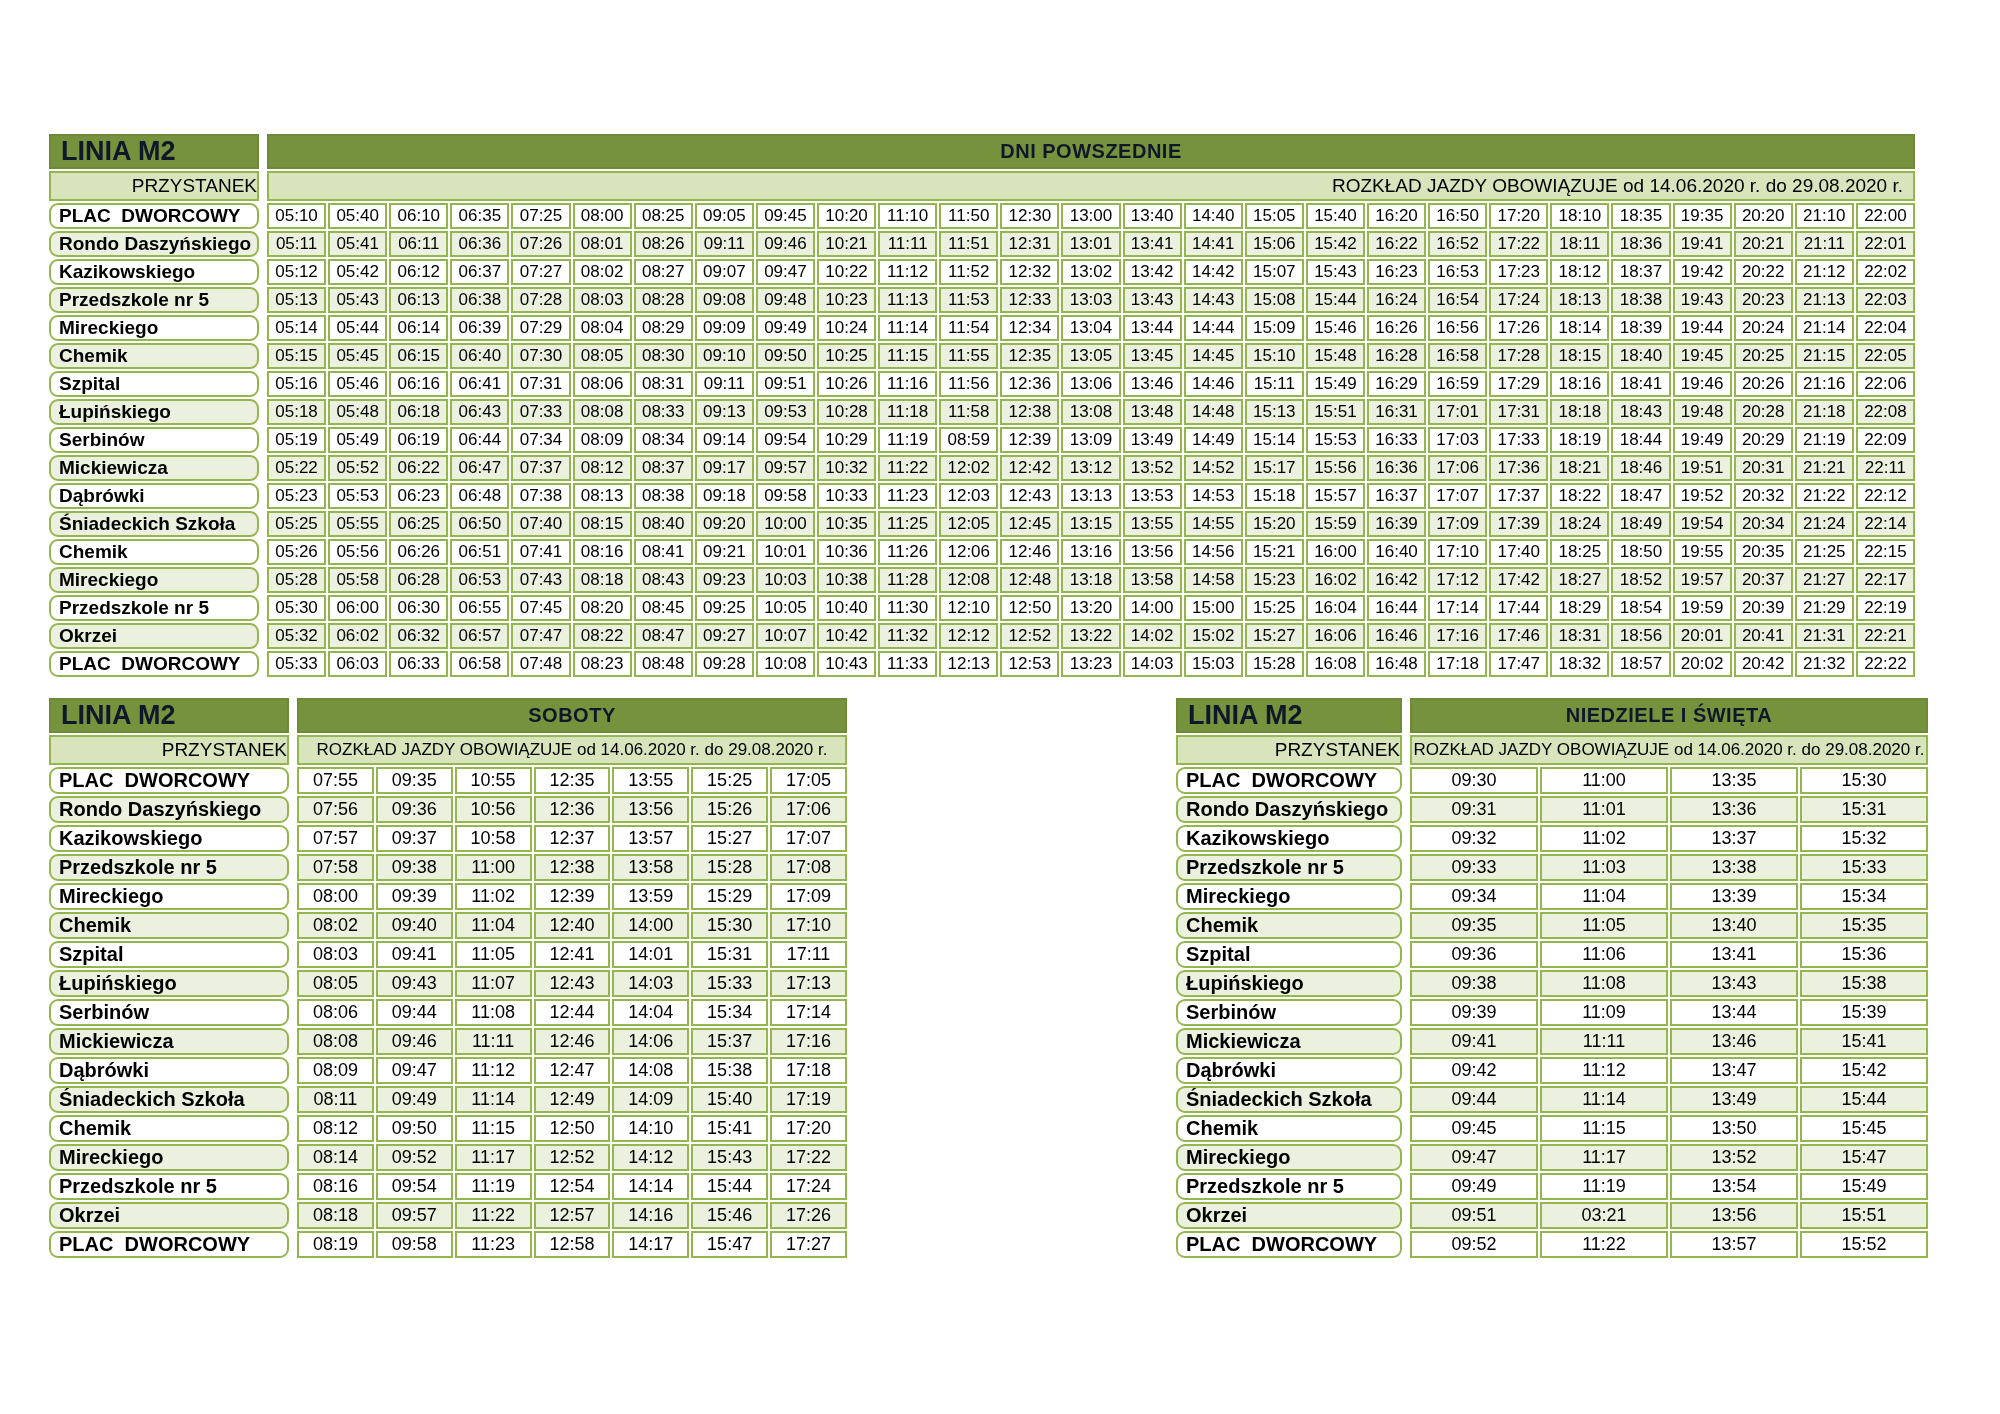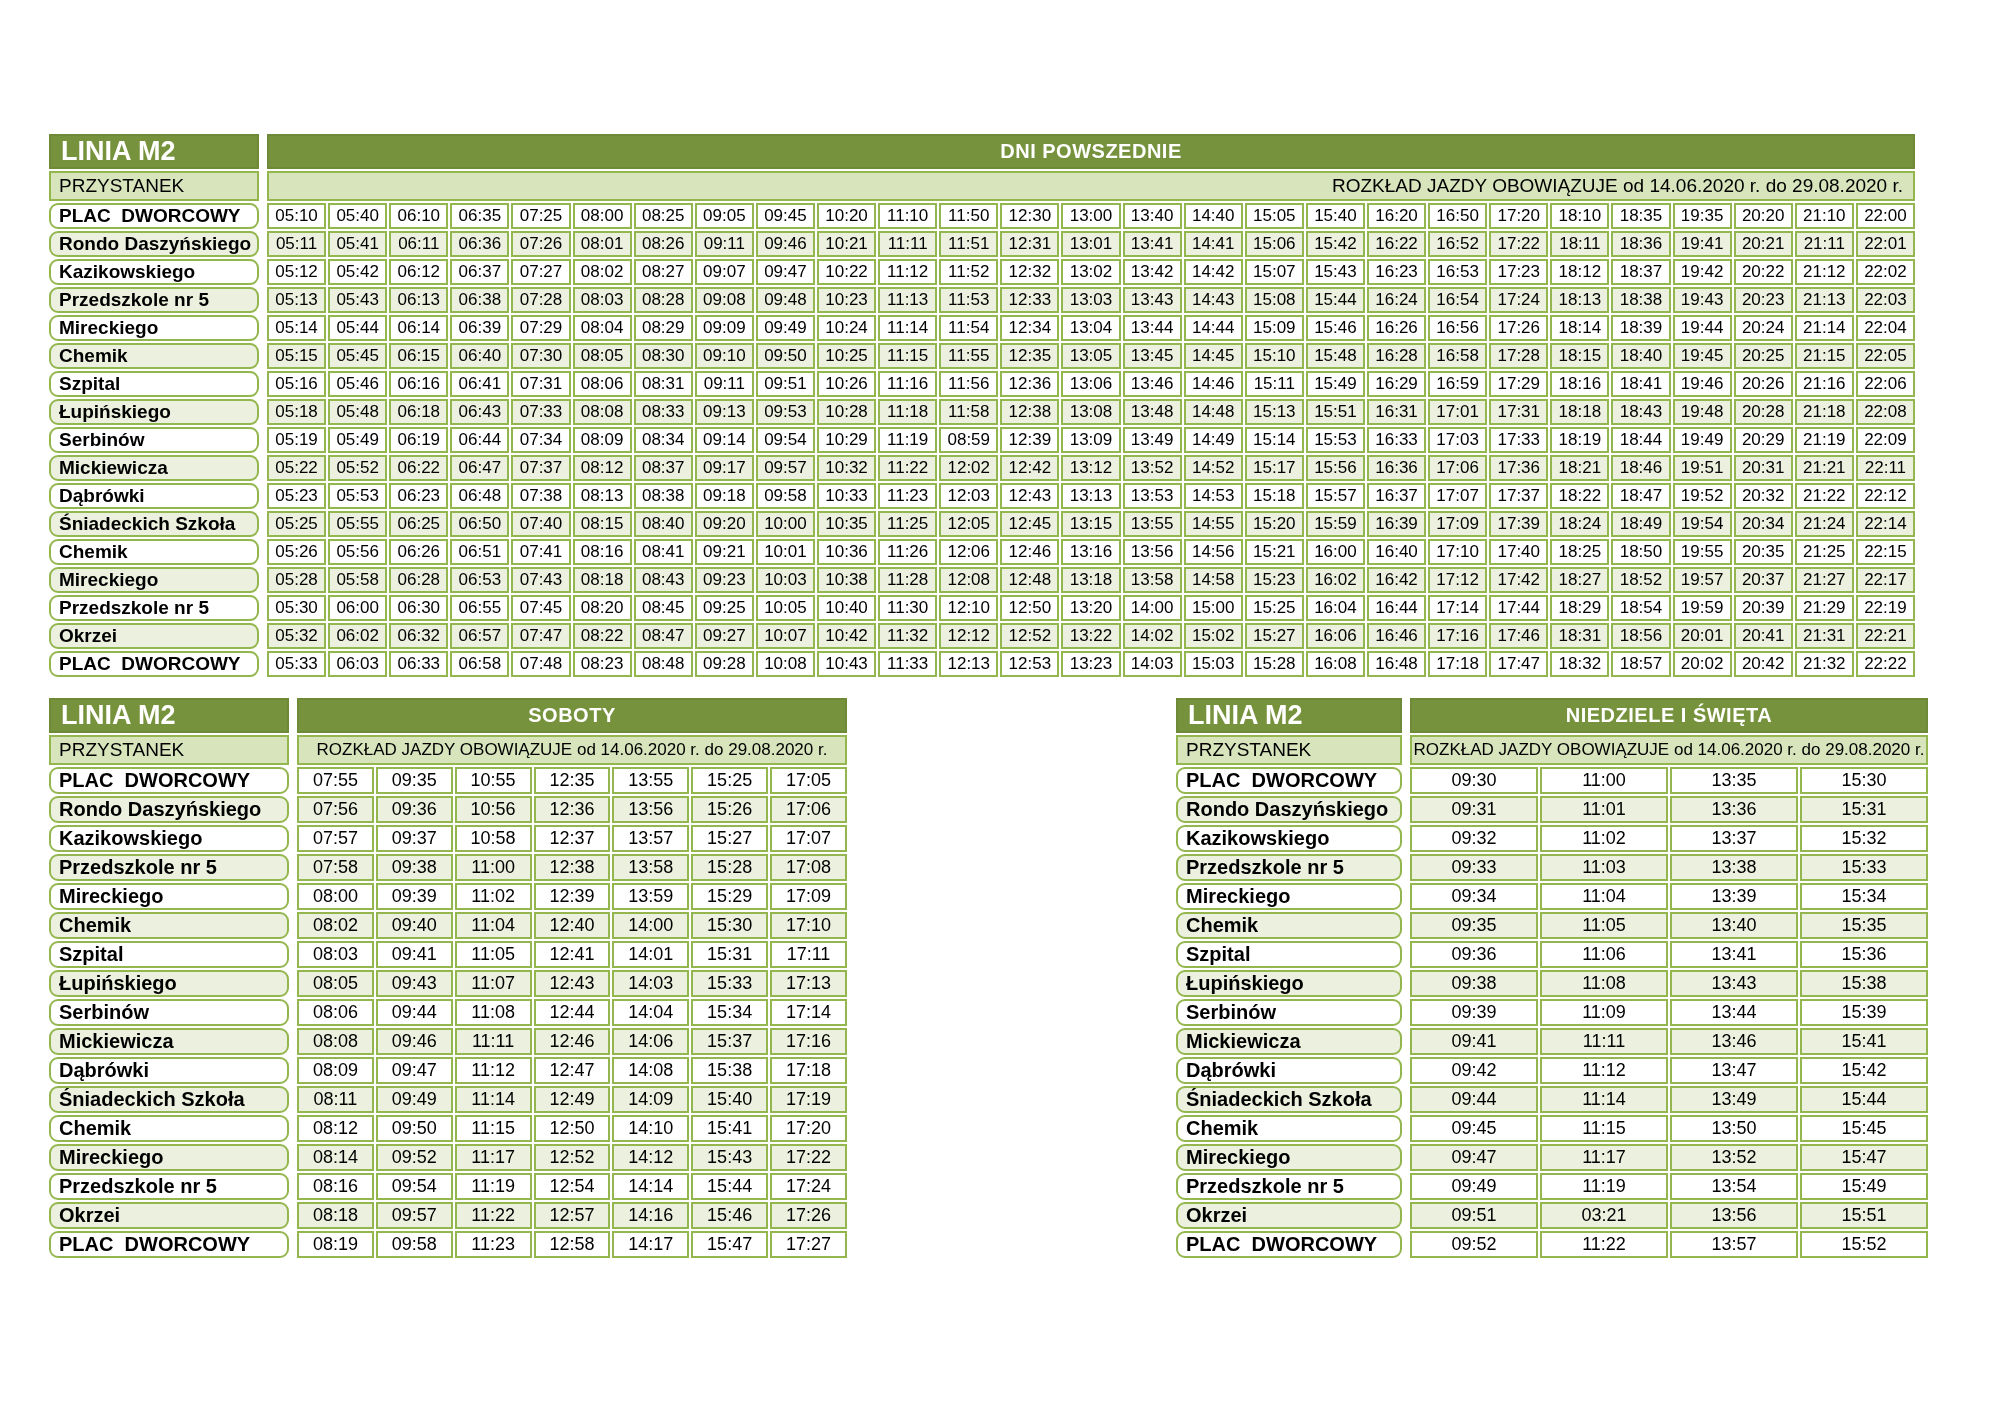--- a/index.html
+++ b/index.html
@@ -15,32 +15,32 @@
     background:#ffffff;
   }
   #weekday  { left:47px;  top:132px; width:1870px; }
   #saturday { left:47px;  top:696px; width:802px;  }
   #sunday   { left:1174px; top:696px; width:756px; }
 
   td { box-sizing:border-box; padding:0; overflow:hidden; white-space:nowrap; }
 
   
   .band {
-    background:#76923C; border:2px solid #6e8a38; color:#ffffff;
+    background:#76923C; border:2px solid #6e8a38; color:#0f172a;
     font-weight:bold; height:20px; vertical-align:middle;
   }
   .corner { font-size:27px; text-align:left; padding-left:10px; }
   .title  { font-size:20px; text-align:center; letter-spacing:0.5px; }
 
   
   .przy, .validity {
     background:#D8E4BC; border:2px solid #94B64E; height:30px;
     font-size:19px; vertical-align:middle;
   }
-  .przy { text-align:left; padding-left:8px; }
+  .przy { text-align:right; padding-left:8px; }
   #weekday .validity { text-align:right; padding-right:10px; }
   #saturday .validity, #sunday .validity { text-align:center; font-size:17px; }
 
   
   tbody td:not(.gap) { border:2px solid #94B64E; height:23px; vertical-align:middle; }
   tr.odd  td:not(.gap) { background:#ffffff; }
   tr.even td:not(.gap) { background:#EBF1DE; }
 
   .stop { text-align:left; padding-left:8px; font-weight:bold; font-size:19px; white-space:pre;border-radius:9px; }
   #saturday .stop, #sunday .stop { font-size:20px; }

